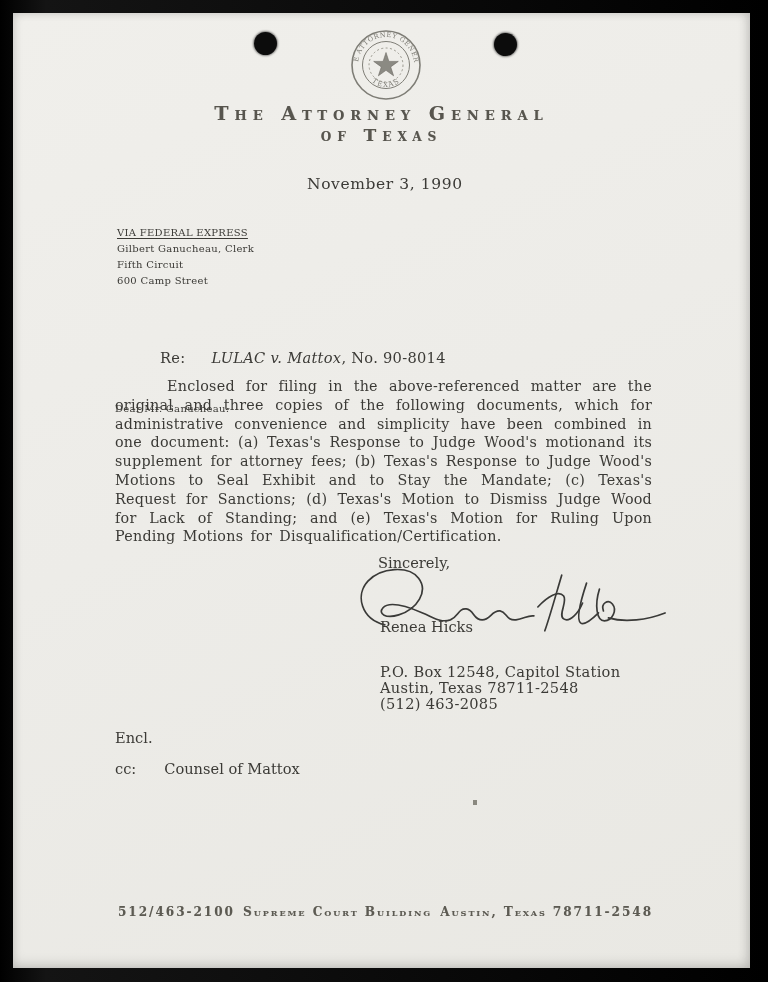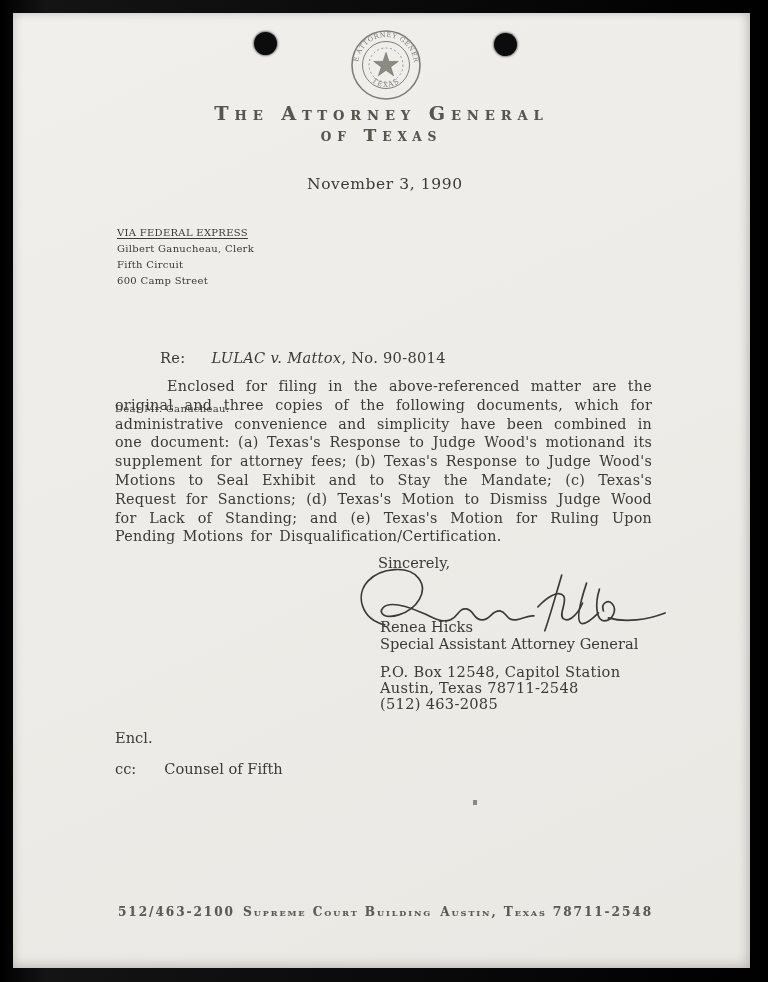--- a/index.html
+++ b/index.html
@@ -163,32 +163,31 @@
                C 170,56 174,52 180,53"></path>
       <path d="M 208,12 C 202,32 196,54 191,68"></path>
       <path d="M 184,44 C 194,33 205,27 210,33 C 214,39 204,52 210,56 C 216,60 225,50 229,40"></path>
       <path d="M 233,20 C 227,38 222,56 227,60 C 231,63 239,56 245,50"></path>
       <path d="M 246,26 C 241,42 243,58 251,58 C 259,58 264,47 259,41 C 255,36 247,40 250,48"></path>
       <path d="M 255,55 C 272,60 294,57 312,50"></path>
     </g>
   </svg>
 
   <div class="signer-name">Renea Hicks</div>
-  <div class="signer-title">Special Assistant Attorney General</div>
 
   <div class="signer-address">
     <div>P.O. Box 12548, Capitol Station</div>
     <div>Austin, Texas 78711-2548</div>
     <div>(512) 463-2085</div>
   </div>
 
   <div class="encl">Encl.</div>
 
   <div class="cc-line">
-    <span class="cc-label">cc:</span><span>Counsel of Fifth</span>
+    <span class="cc-label">cc:</span><span>Counsel of Mattox</span>
   </div>
 
   <div class="speck"></div>
 
   <div class="footer-line">
     <span>512/463-2100</span>
     <span>Supreme Court Building</span>
     <span>Austin, Texas 78711-2548</span>
   </div>
 

